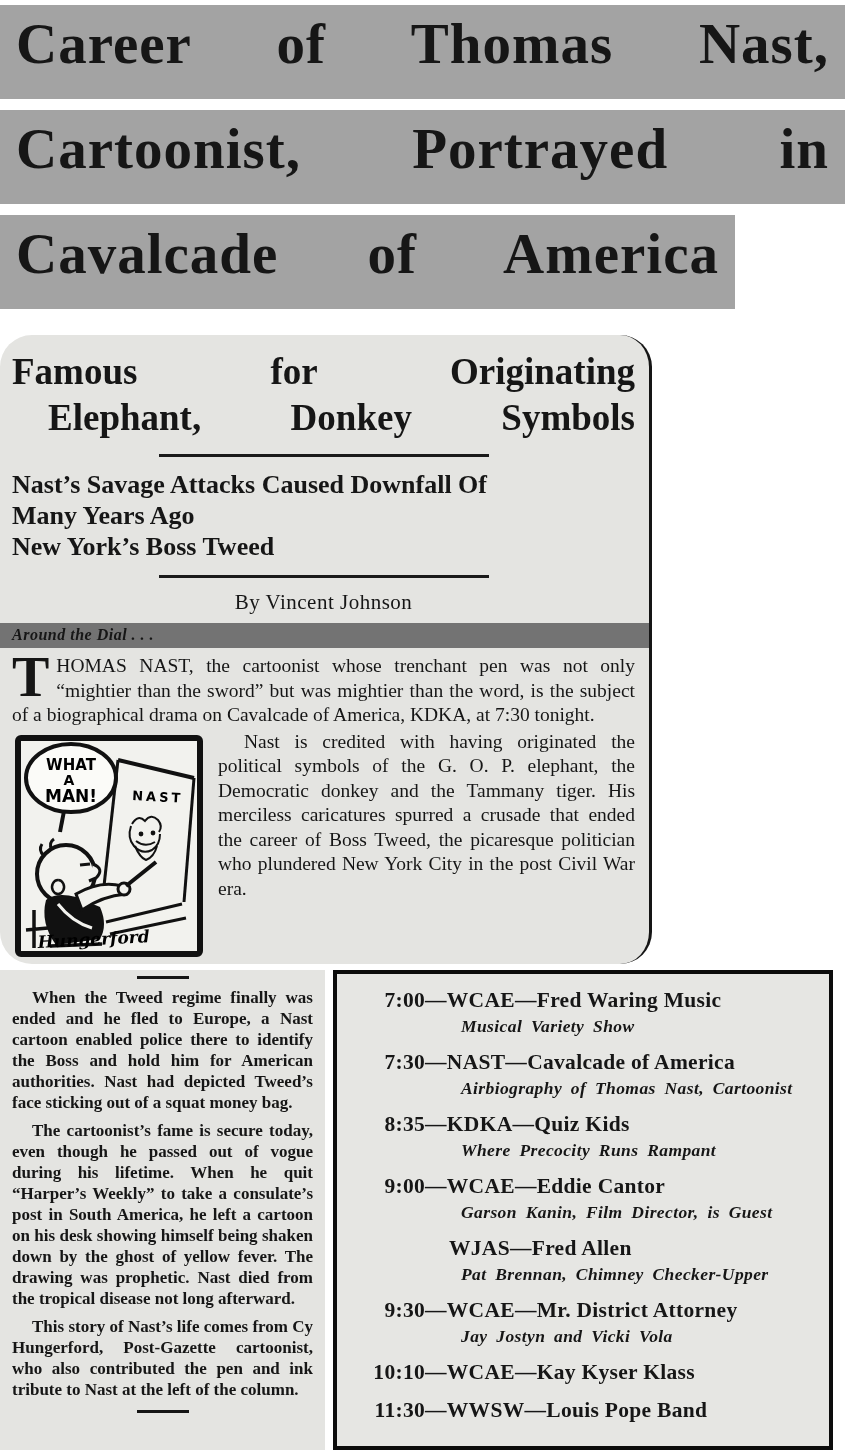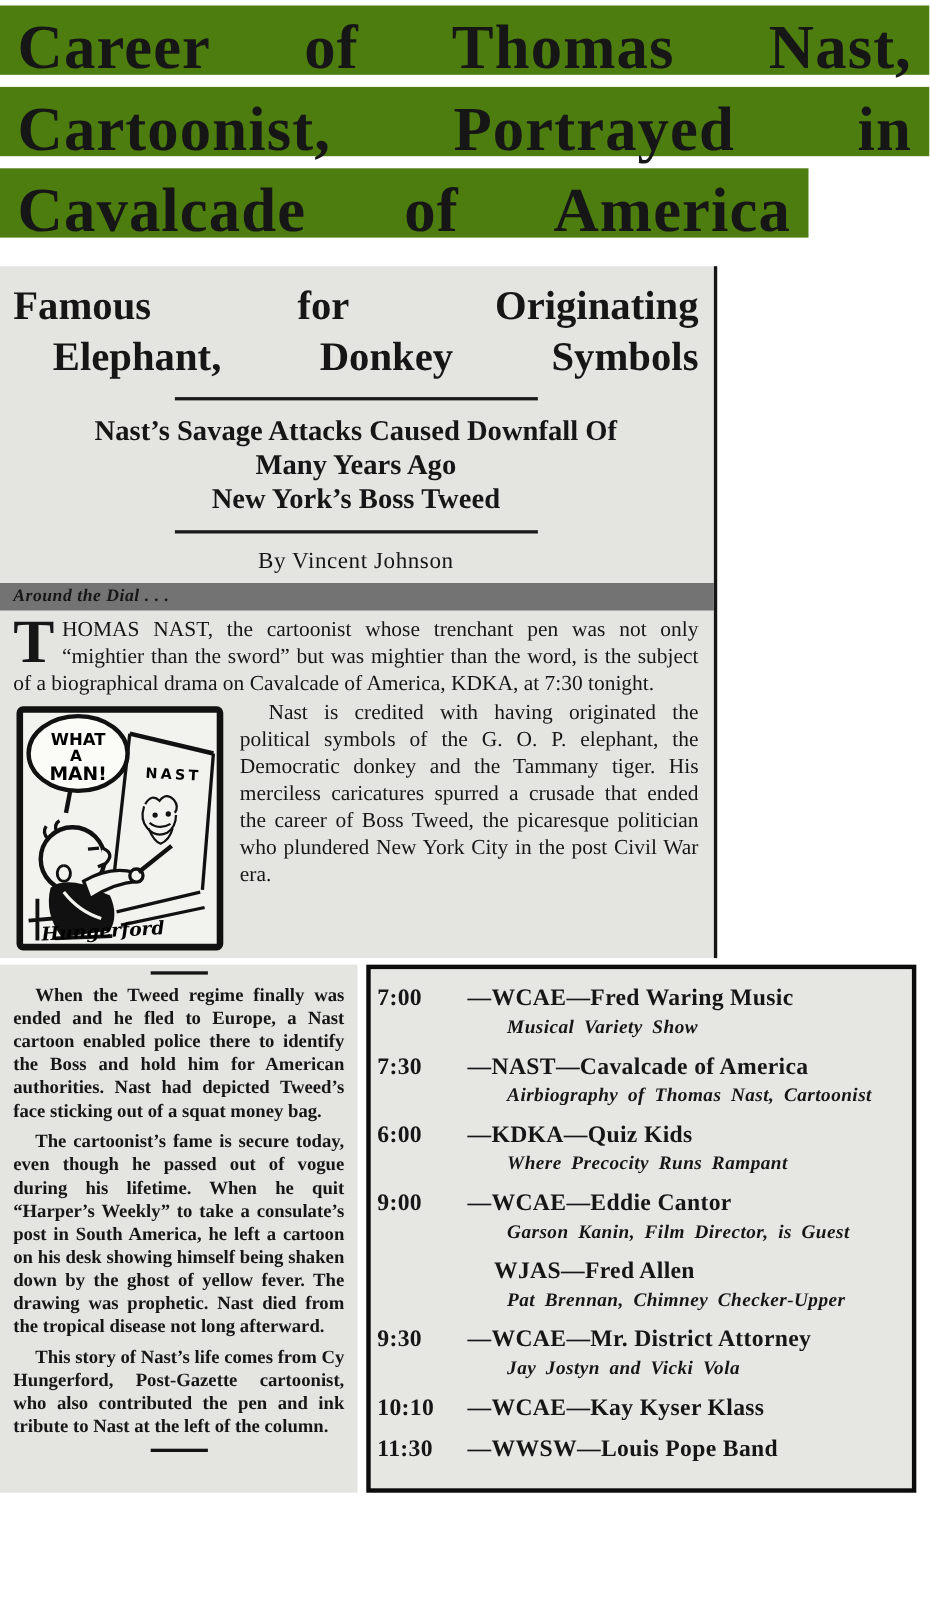--- a/index.html
+++ b/index.html
@@ -6,44 +6,45 @@
   body{
     width:845px;height:1453px;overflow:hidden;
     background:#ffffff;color:#161616;
     font-family:"Liberation Serif","DejaVu Serif",serif;
     position:relative;
   }
   .page{width:845px;height:1453px;padding-top:5px;box-sizing:border-box;}
 
   
   .hl{
-    background:#4d7c0f;
+    background:#a3a3a3;
     font-size:57px;font-weight:bold;
-    height:63px;line-height:78px;
+    height:94px;line-height:78px;
     padding:0 16px;margin-bottom:11px;
     text-align:justify;text-align-last:justify;
     white-space:nowrap;letter-spacing:1px;
   }
   .hl3{width:735px;box-sizing:border-box;}
 
   
   .main-col{
     width:652px;box-sizing:border-box;
     margin-top:26px;
     background:#e4e4e1;
     border-right:3px solid #151515;
     padding:14px 14px 6px 12px;
+    border-radius:32px;
   }
   .sh{
     font-size:37px;font-weight:bold;line-height:46px;
     text-align:justify;text-align-last:justify;white-space:nowrap;
   }
   .sh2{padding-left:36px;}
   .rule{width:330px;border:0;border-top:3px solid #1a1a1a;margin:13px auto 12px;}
-  .deck{font-size:26px;font-weight:bold;line-height:31px;text-align:center;}
+  .deck{font-size:26px;font-weight:bold;line-height:31px;text-align:left;}
   .byline{font-size:21px;font-weight:normal;text-align:center;margin-top:8px;letter-spacing:.5px;}
   .col-head{
     font-size:16px;font-weight:bold;font-style:italic;
     background:#737373;margin:8px -14px 6px -12px;padding:3px 12px 4px;
     letter-spacing:.5px;
   }
   .lead,.right-text p{
     font-size:19.5px;line-height:24.5px;text-align:justify;margin:0;
   }
   .lead{margin-bottom:2px;}
@@ -73,21 +74,21 @@
     flex:1;margin-left:8px;margin-right:12px;
     border:4px solid #0c0c0c;background:#e6e6e3;
     padding:14px 12px 10px 6px;box-sizing:border-box;
   }
   .feat-title{
     text-align:center;font-size:27px;font-weight:bold;
     letter-spacing:3px;word-spacing:10px;margin:2px 0 16px;
   }
   .feat-row{margin-bottom:13px;}
   .feat-main{display:flex;font-size:21.5px;font-weight:bold;letter-spacing:.3px;}
-  .feat-time{flex:none;width:82px;text-align:left;}
+  .feat-time{flex:none;width:82px;text-align:right;}
   .feat-line{flex:1;}
   .feat-note{
     font-size:17.5px;font-weight:bold;font-style:italic;
     margin:3px 0 0 118px;letter-spacing:.4px;word-spacing:4px;
   }
 </style>
 </head>
 <body>
 
 <div class="page">
@@ -186,21 +187,21 @@
         </div>
           <div class="feat-row">
           <div class="feat-main">
             <span class="feat-time">7:30</span>
             <span class="feat-line">—NAST—Cavalcade of America</span>
           </div>
           <div class="feat-note">Airbiography of Thomas Nast, Cartoonist</div>
         </div>
           <div class="feat-row">
           <div class="feat-main">
-            <span class="feat-time">6:00</span>
+            <span class="feat-time">8:35</span>
             <span class="feat-line">—KDKA—Quiz Kids</span>
           </div>
           <div class="feat-note">Where Precocity Runs Rampant</div>
         </div>
           <div class="feat-row">
           <div class="feat-main">
             <span class="feat-time">9:00</span>
             <span class="feat-line">—WCAE—Eddie Cantor</span>
           </div>
           <div class="feat-note">Garson Kanin, Film Director, is Guest</div>

